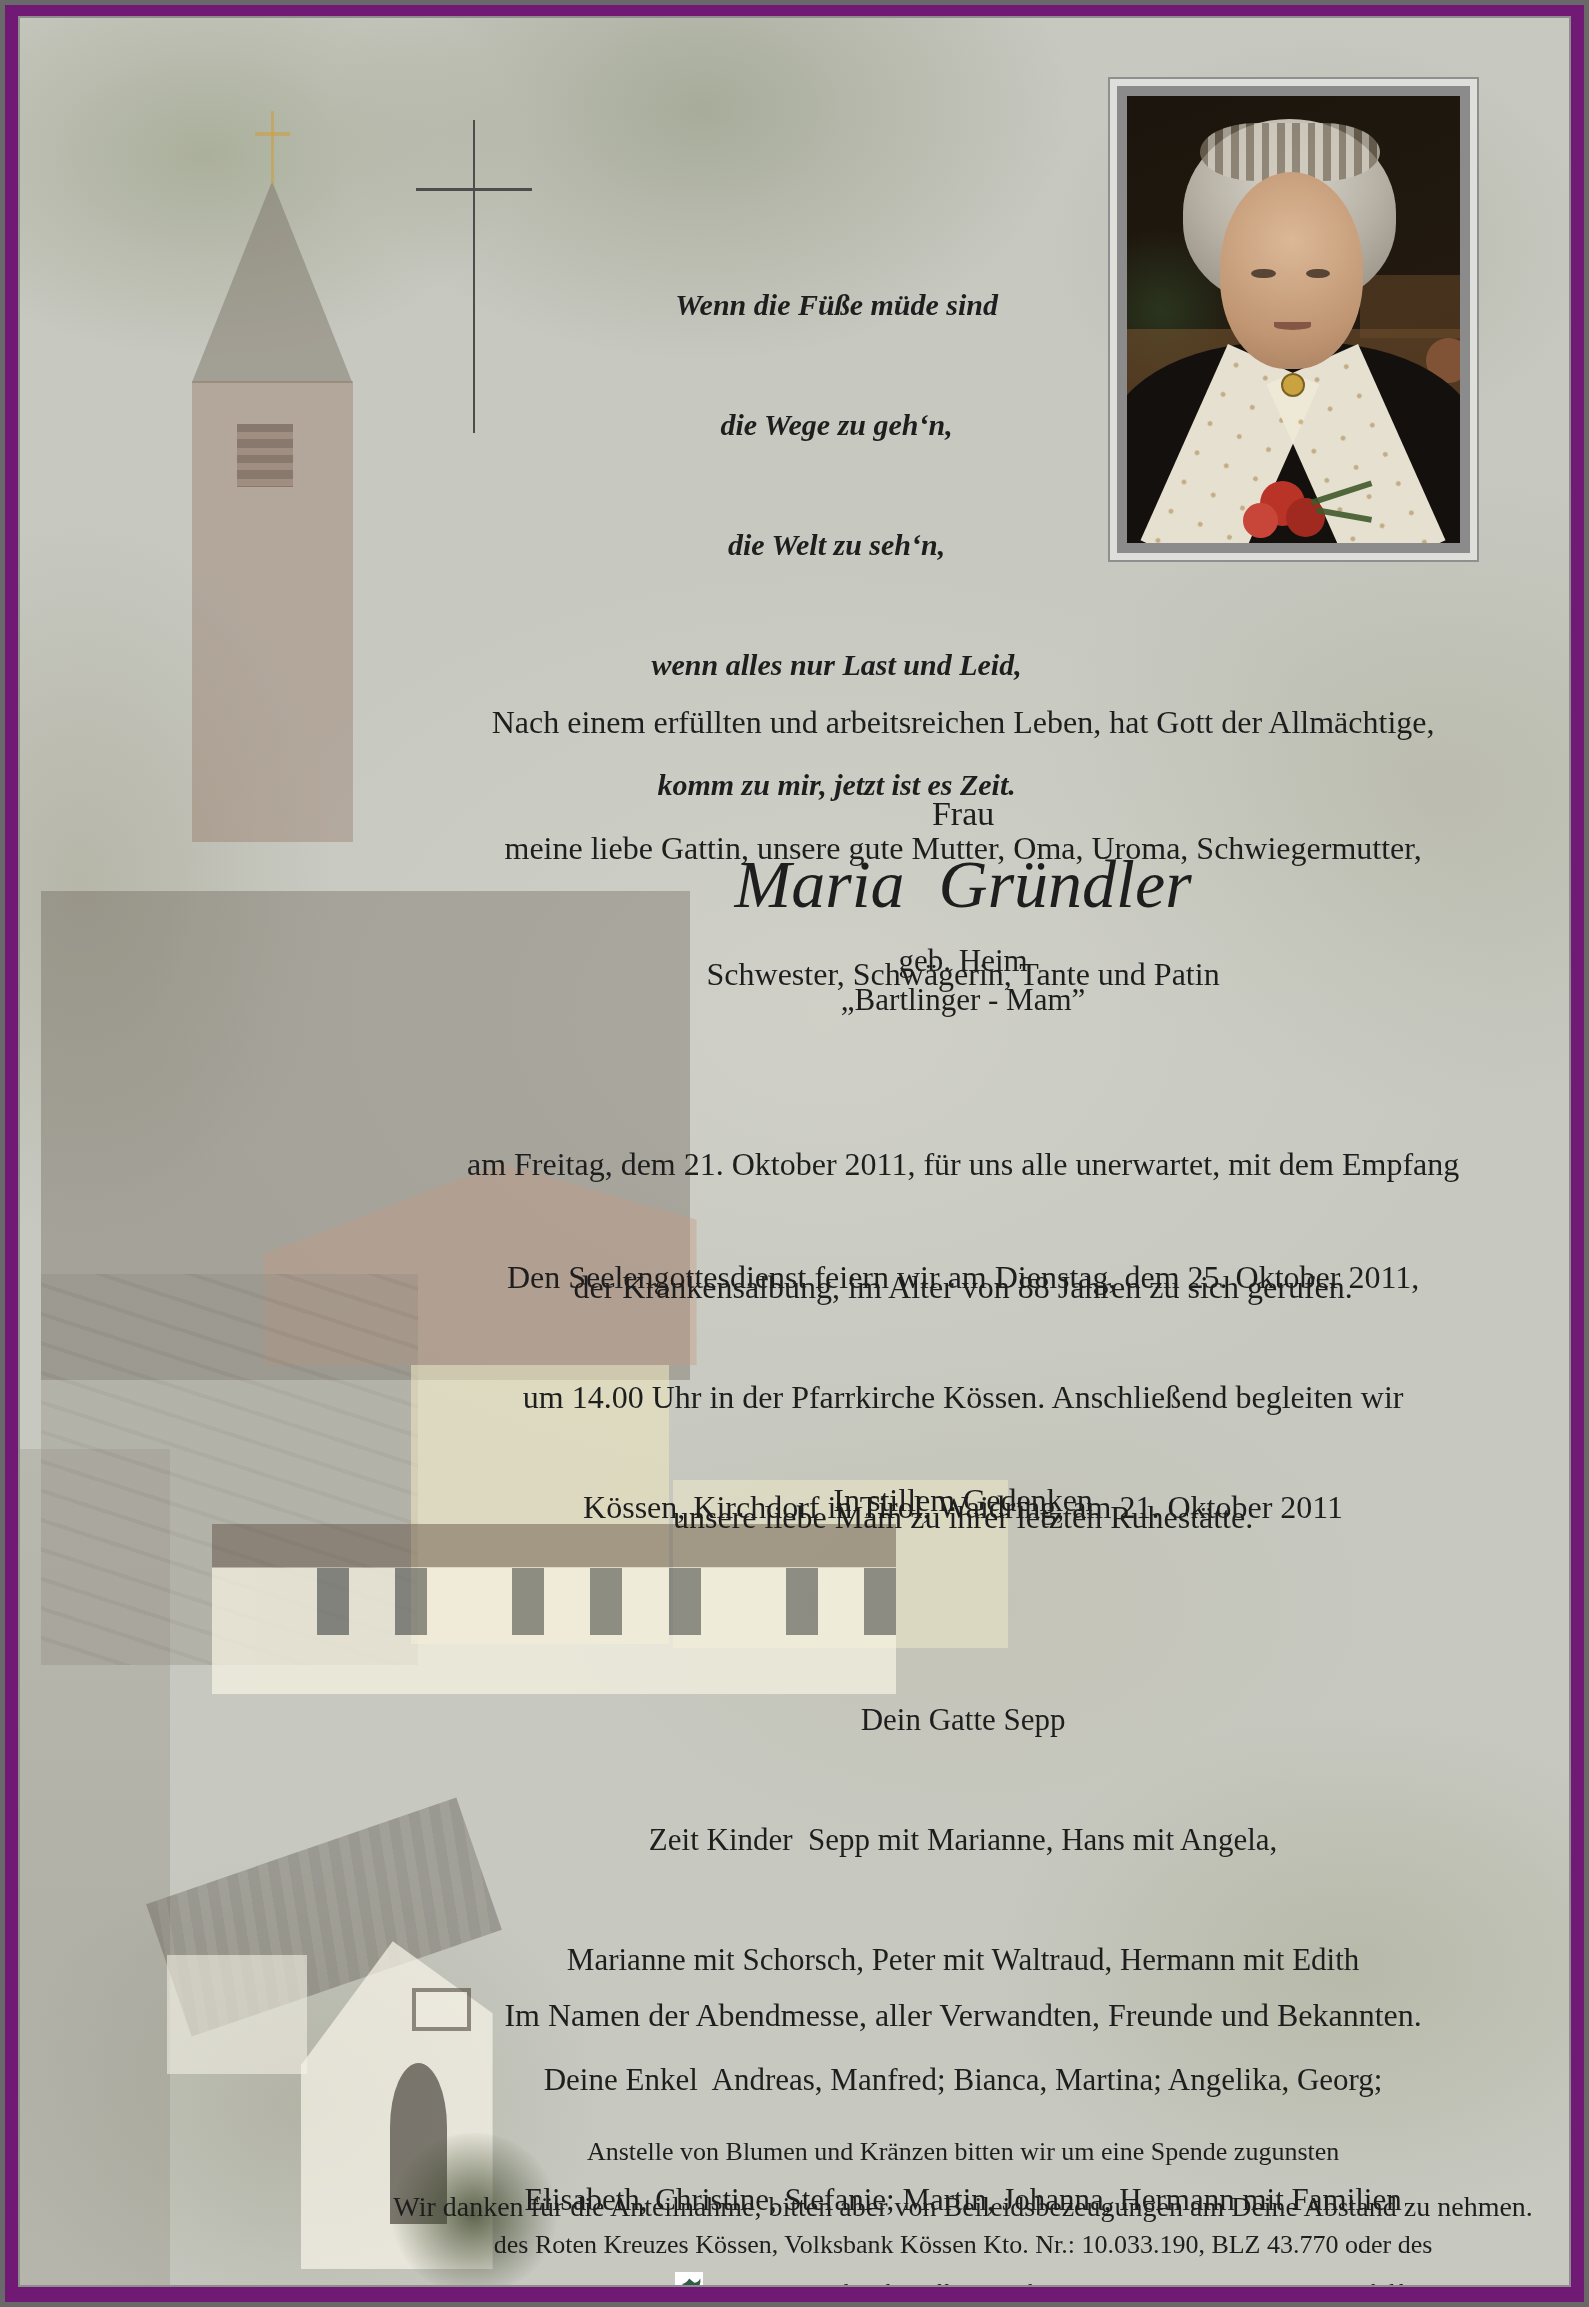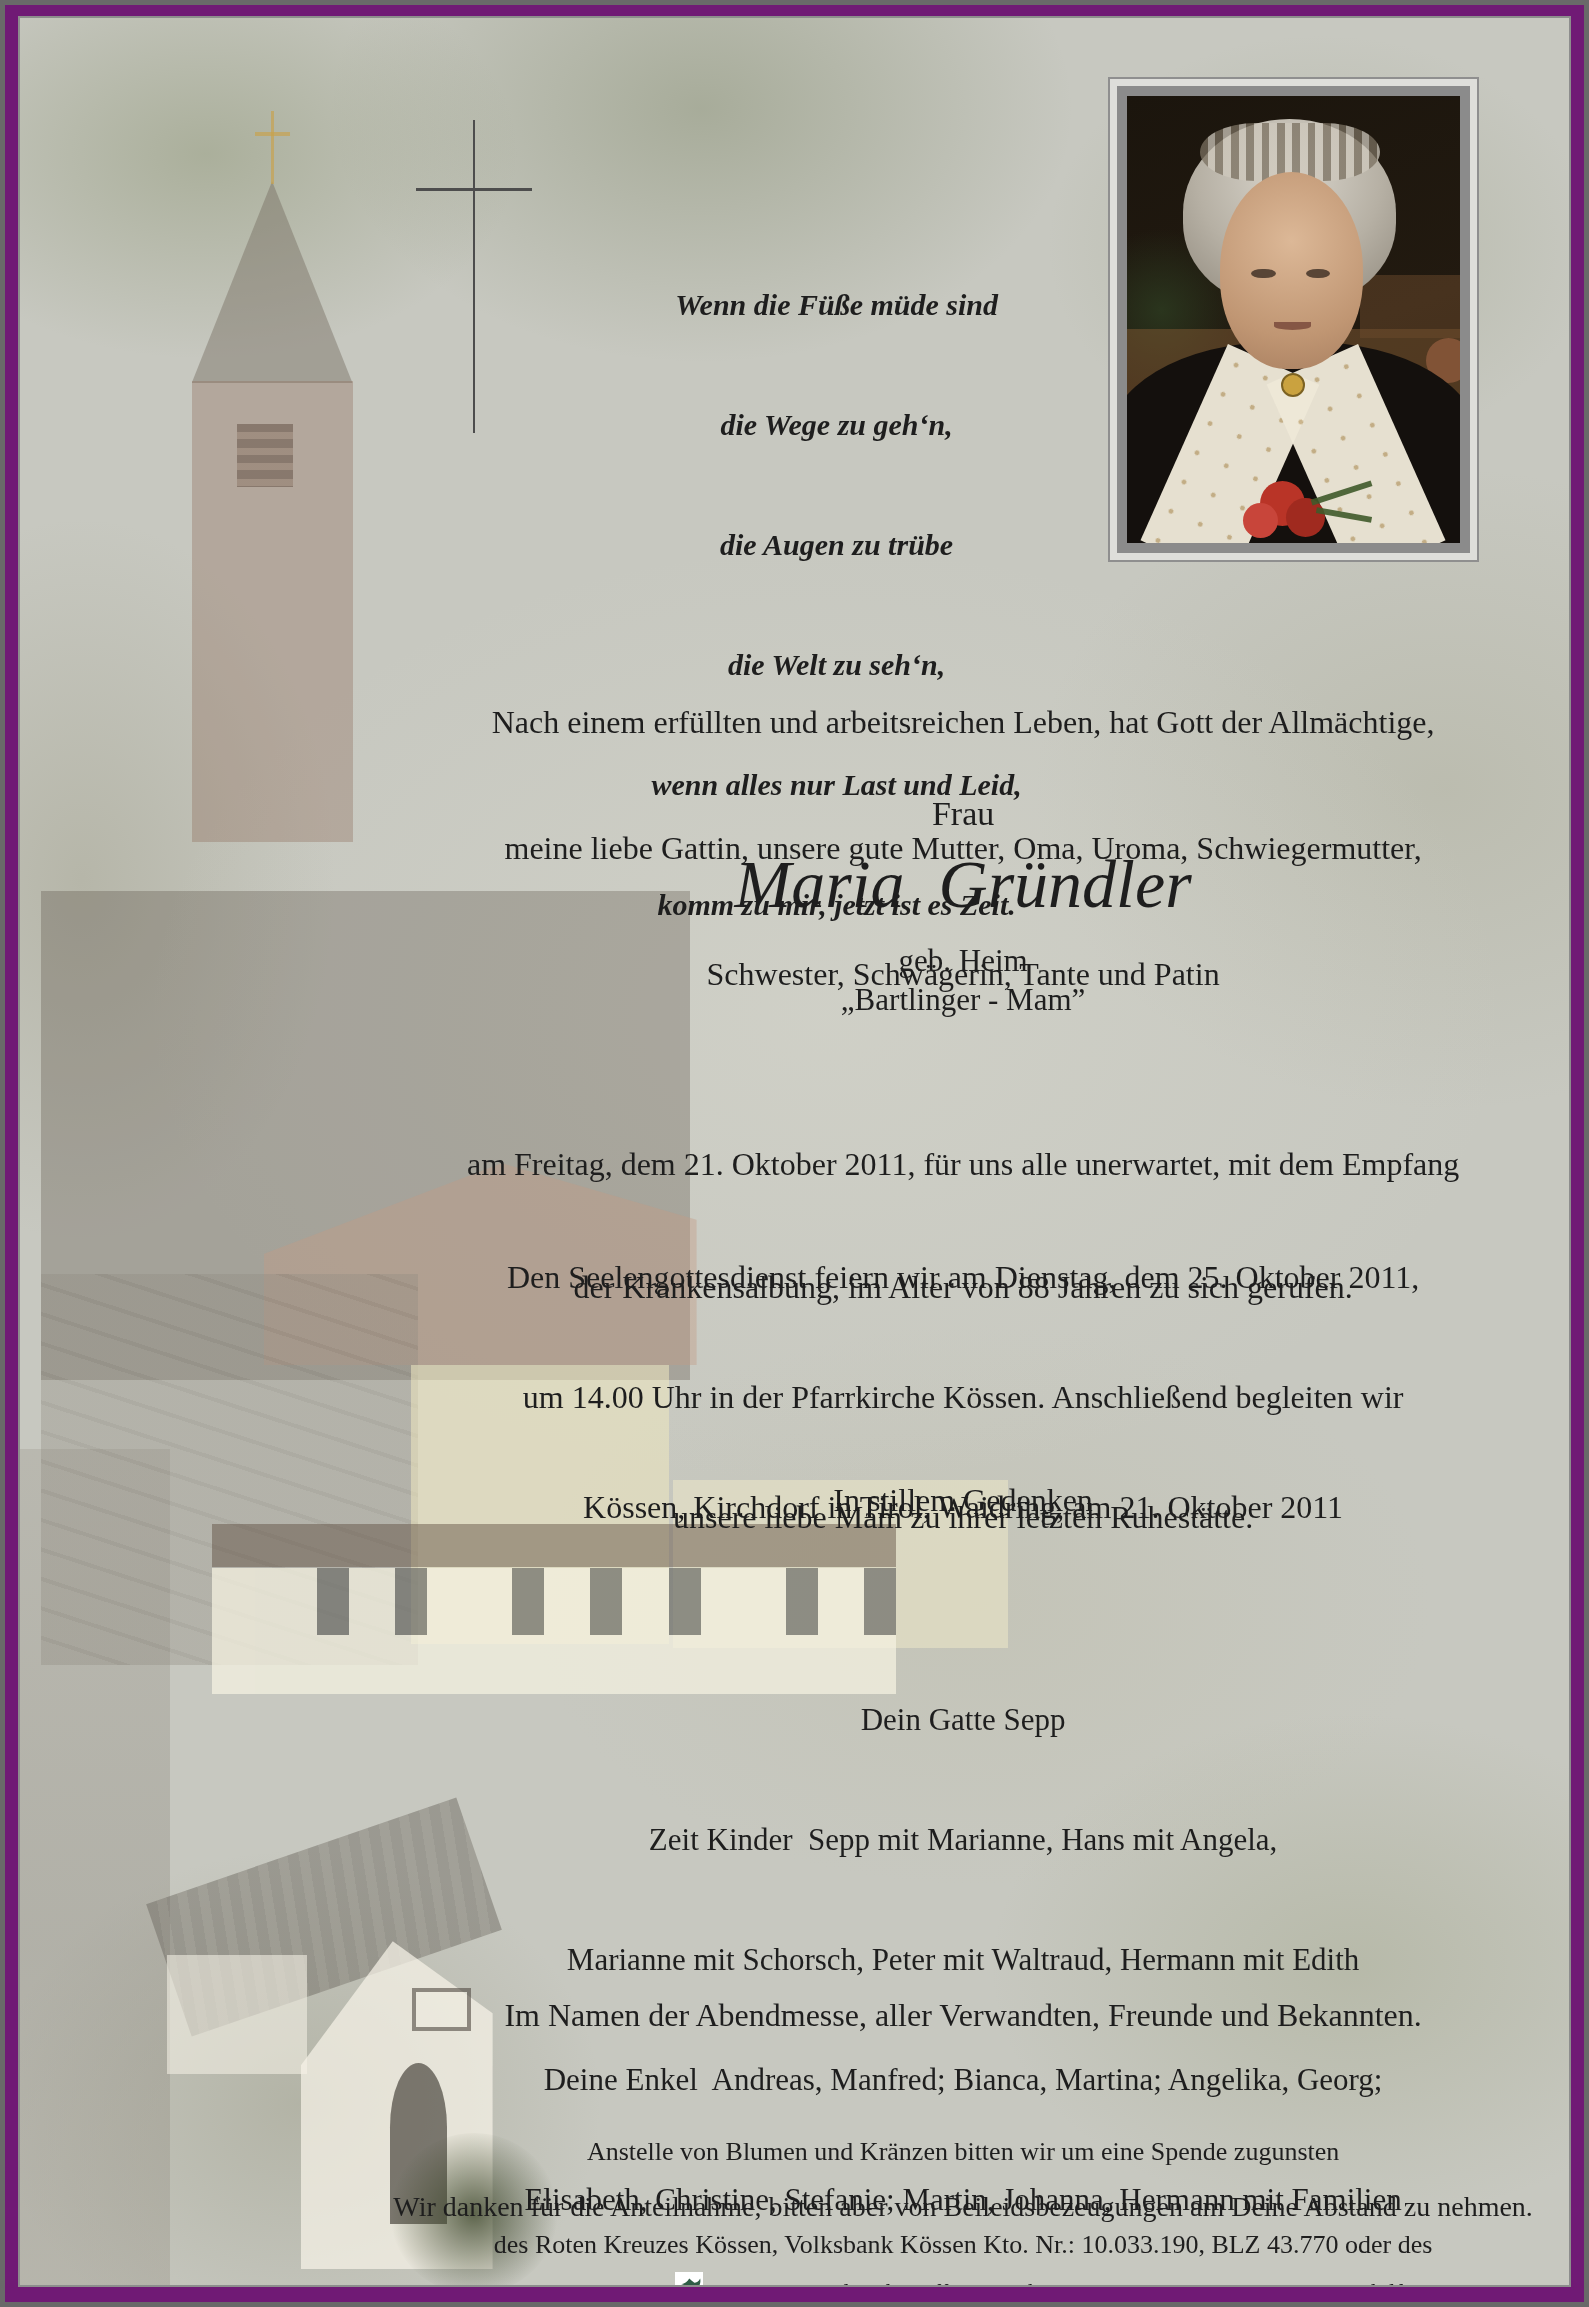--- a/index.html
+++ b/index.html
@@ -154,21 +154,20 @@
     </div>
 
     <div>
       <div class="cross-v"></div>
       <div class="cross-h"></div>
     </div>
 
     <div class="t poem">
       <div>Wenn die Füße müde sind</div>
       <div>die Wege zu geh‘n,</div>
-      <div>die Augen zu trübe</div>
       <div>die Welt zu seh‘n,</div>
       <div>wenn alles nur Last und Leid,</div>
       <div>komm zu mir, jetzt ist es Zeit.</div>
     </div>
 
     <div class="portrait">
       <div class="portrait-mat">
         <div class="ph foliage"></div>
         <div class="ph bench"></div>
         <div class="ph bench2"></div>

